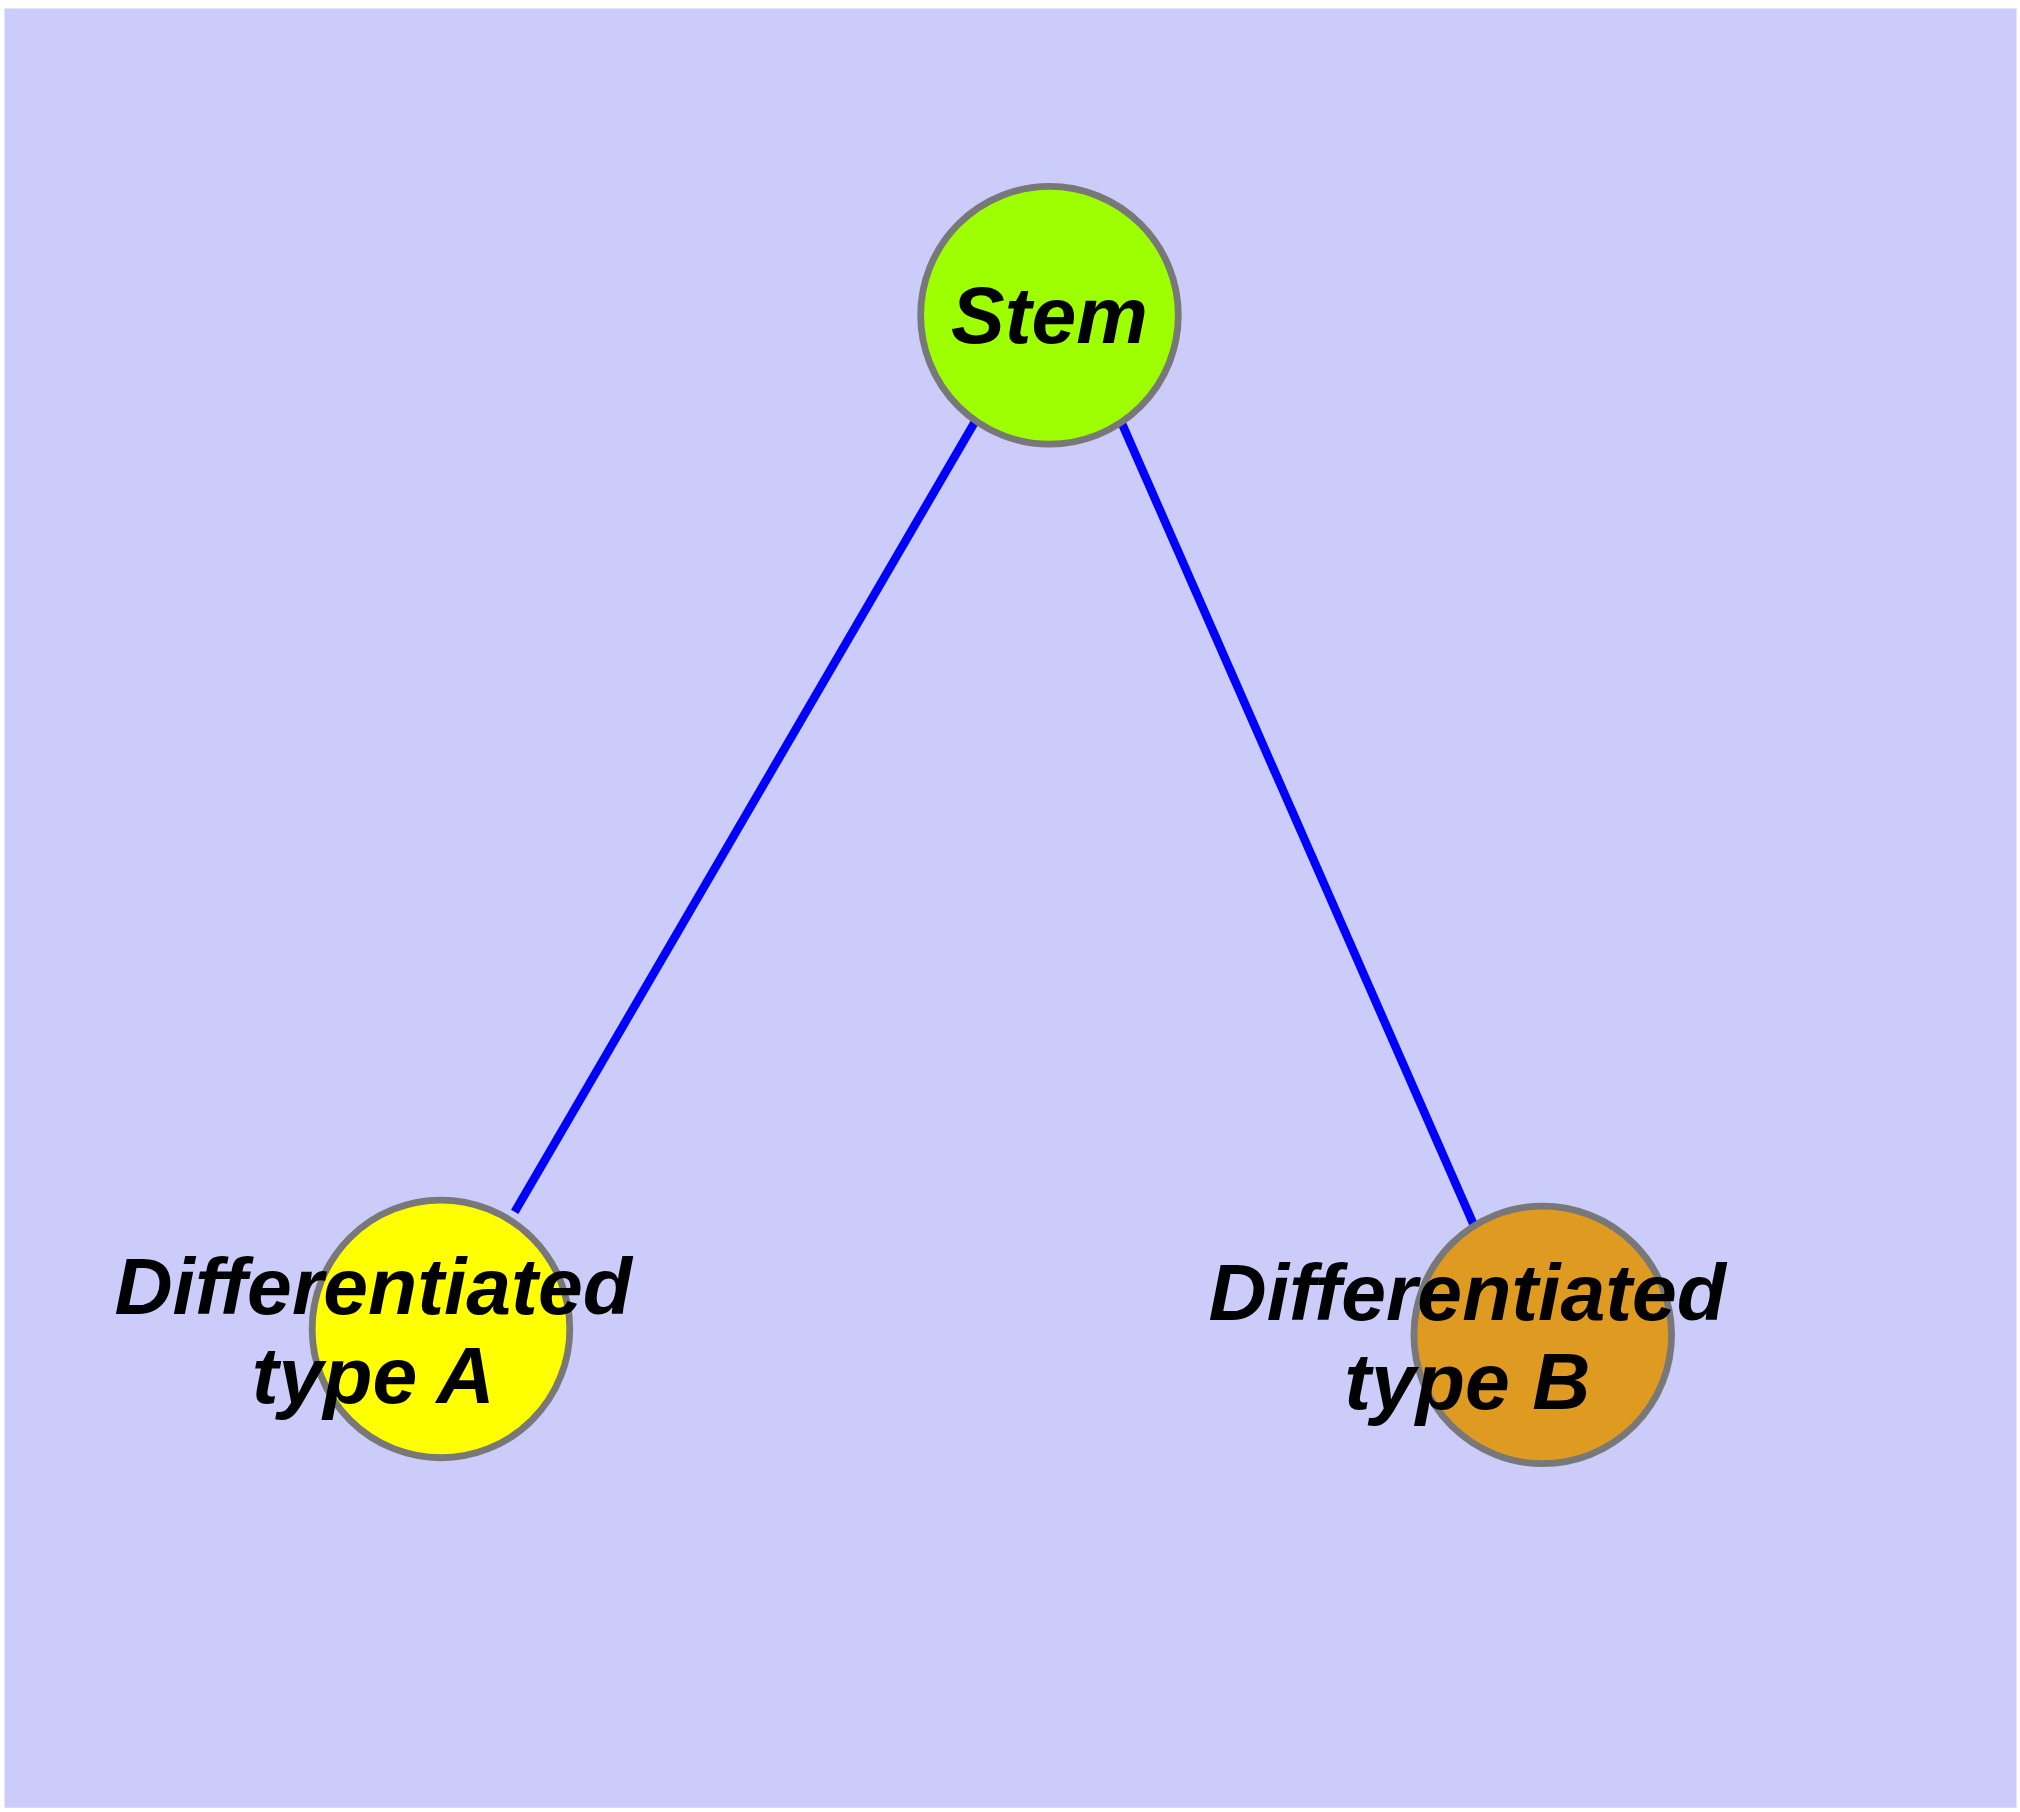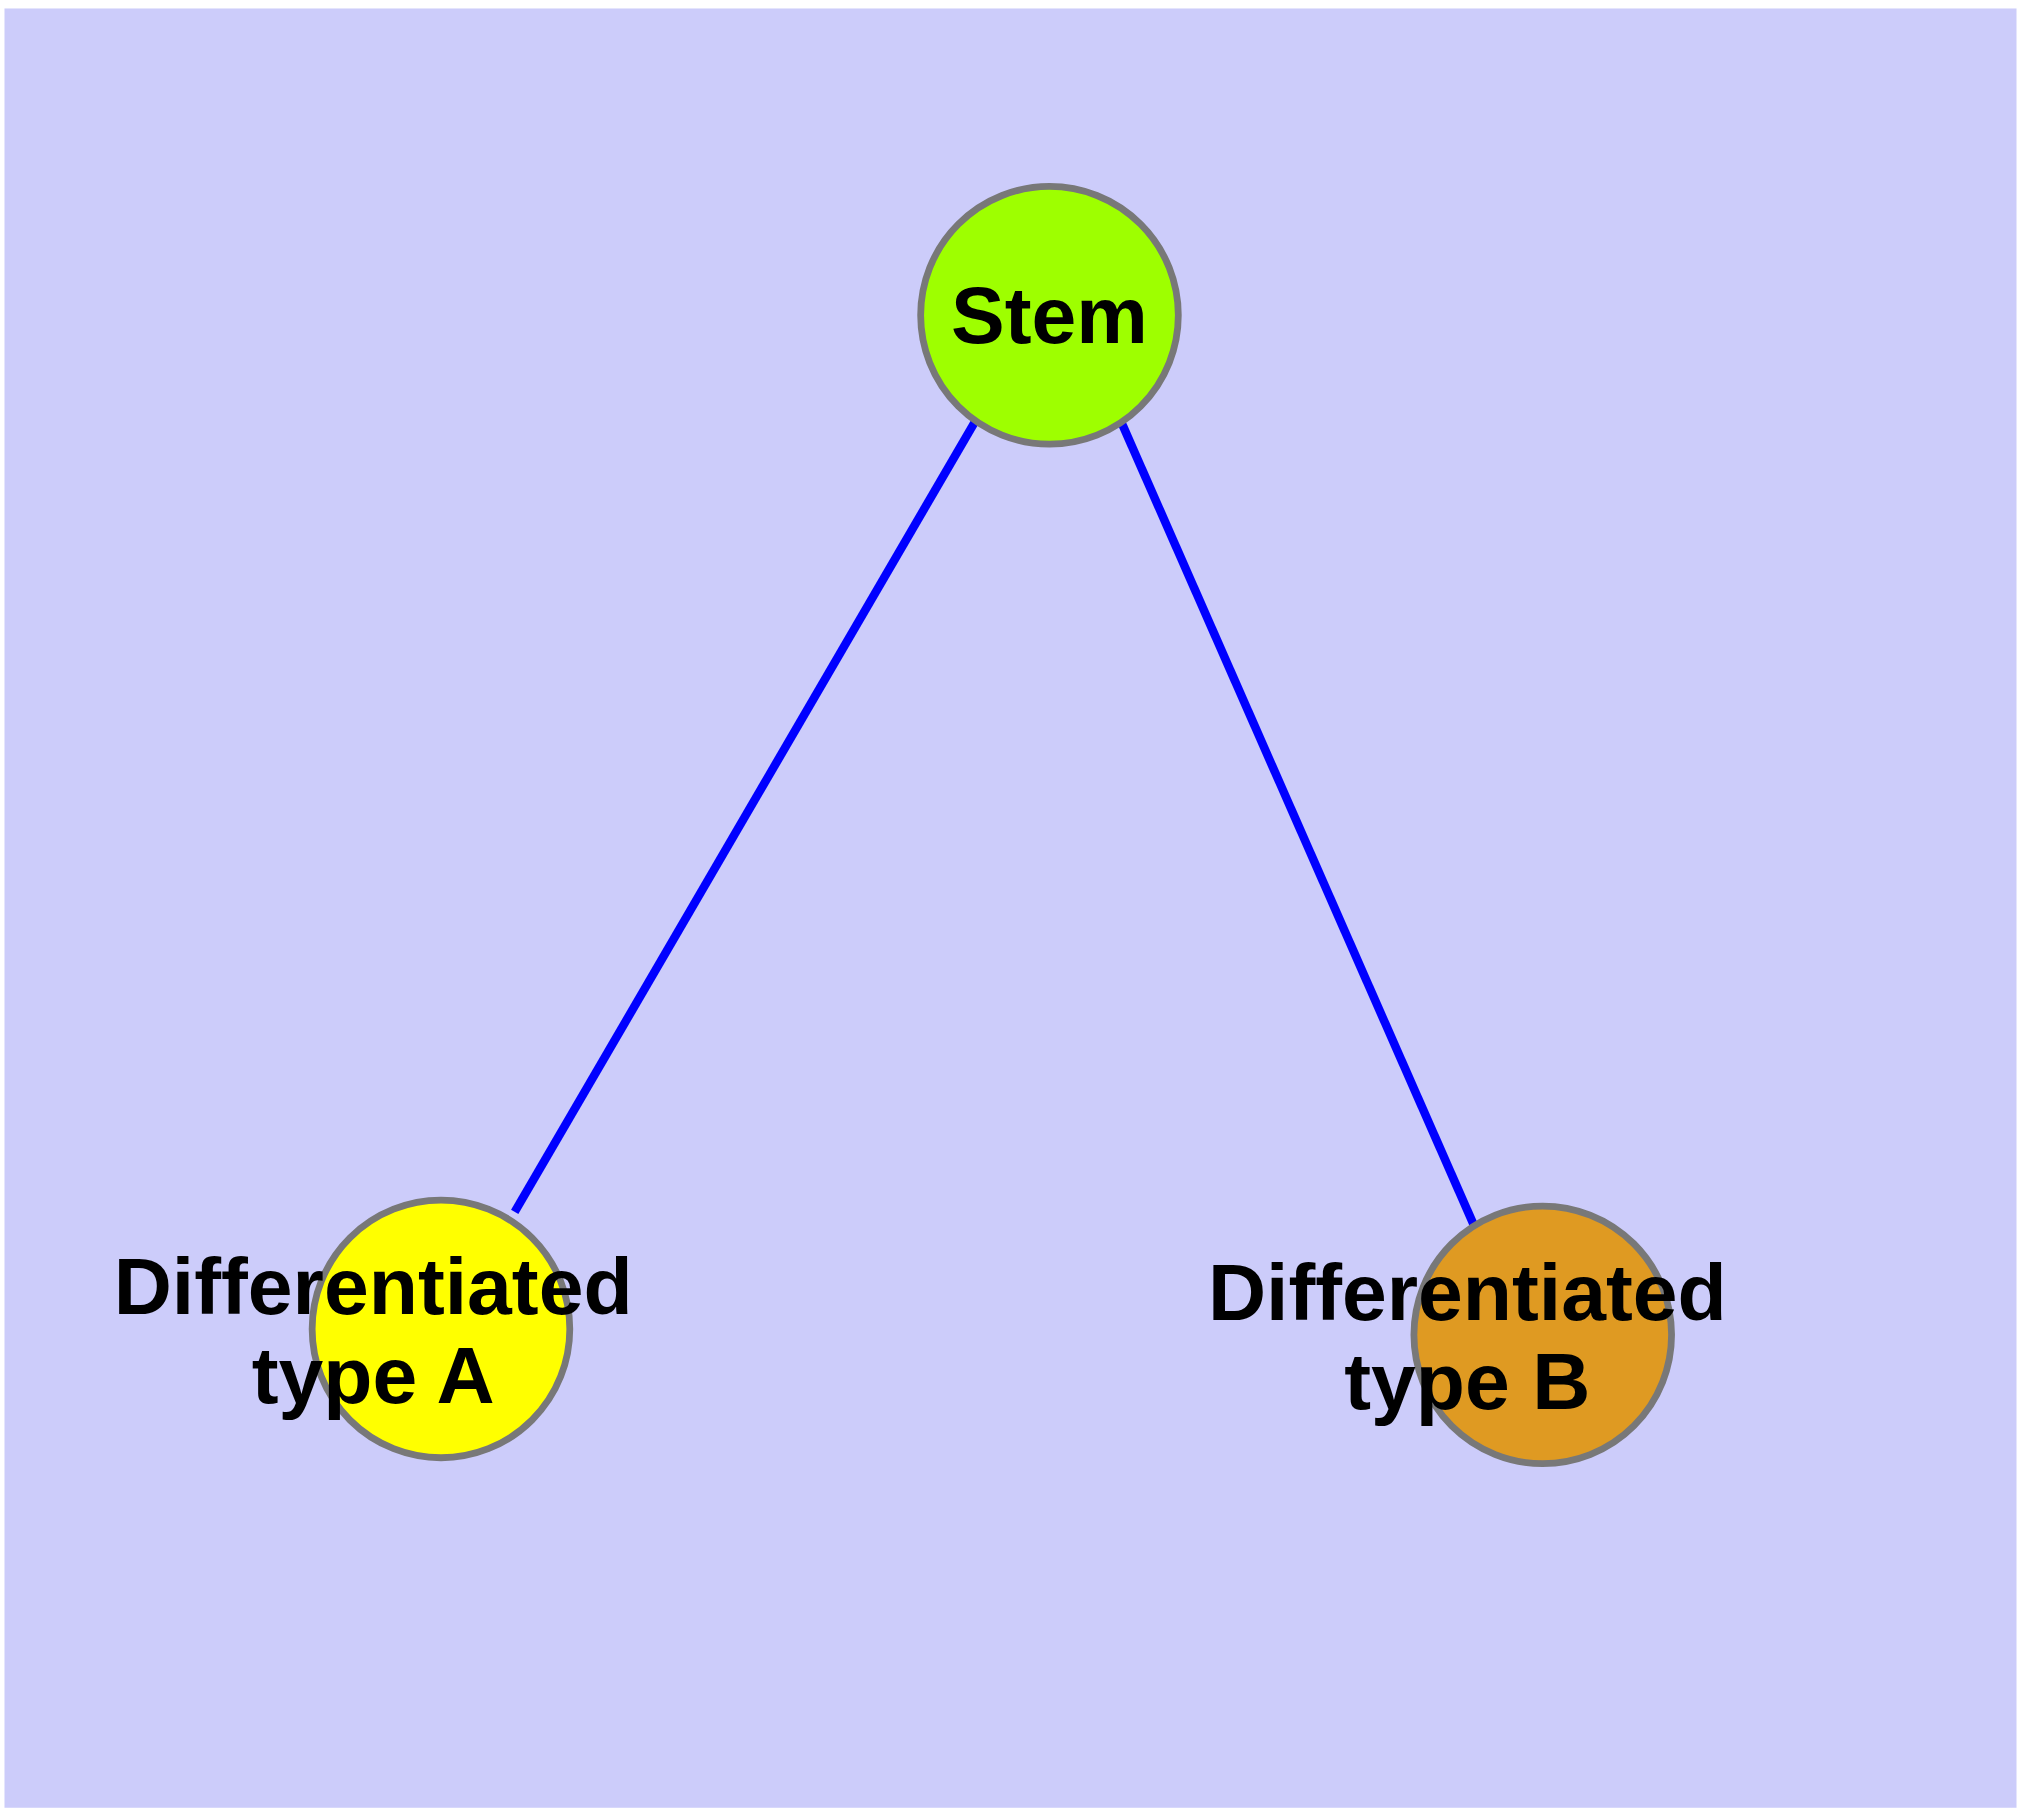--- a/index.html
+++ b/index.html
@@ -12,20 +12,21 @@
     width: 2021px;
     height: 1812px;
     overflow: hidden;
     font-family: "Liberation Sans", "DejaVu Sans", sans-serif;
   }
   #graph-canvas {
     position: relative;
     width: 2021px;
     height: 1812px;
     background: #ffffff;
+    font-style: italic;
   }
   #graph-canvas svg {
     position: absolute;
     top: 0;
     left: 0;
     display: block;
   }
   .node-label,
   .graph-node,
   .graph-edge {

